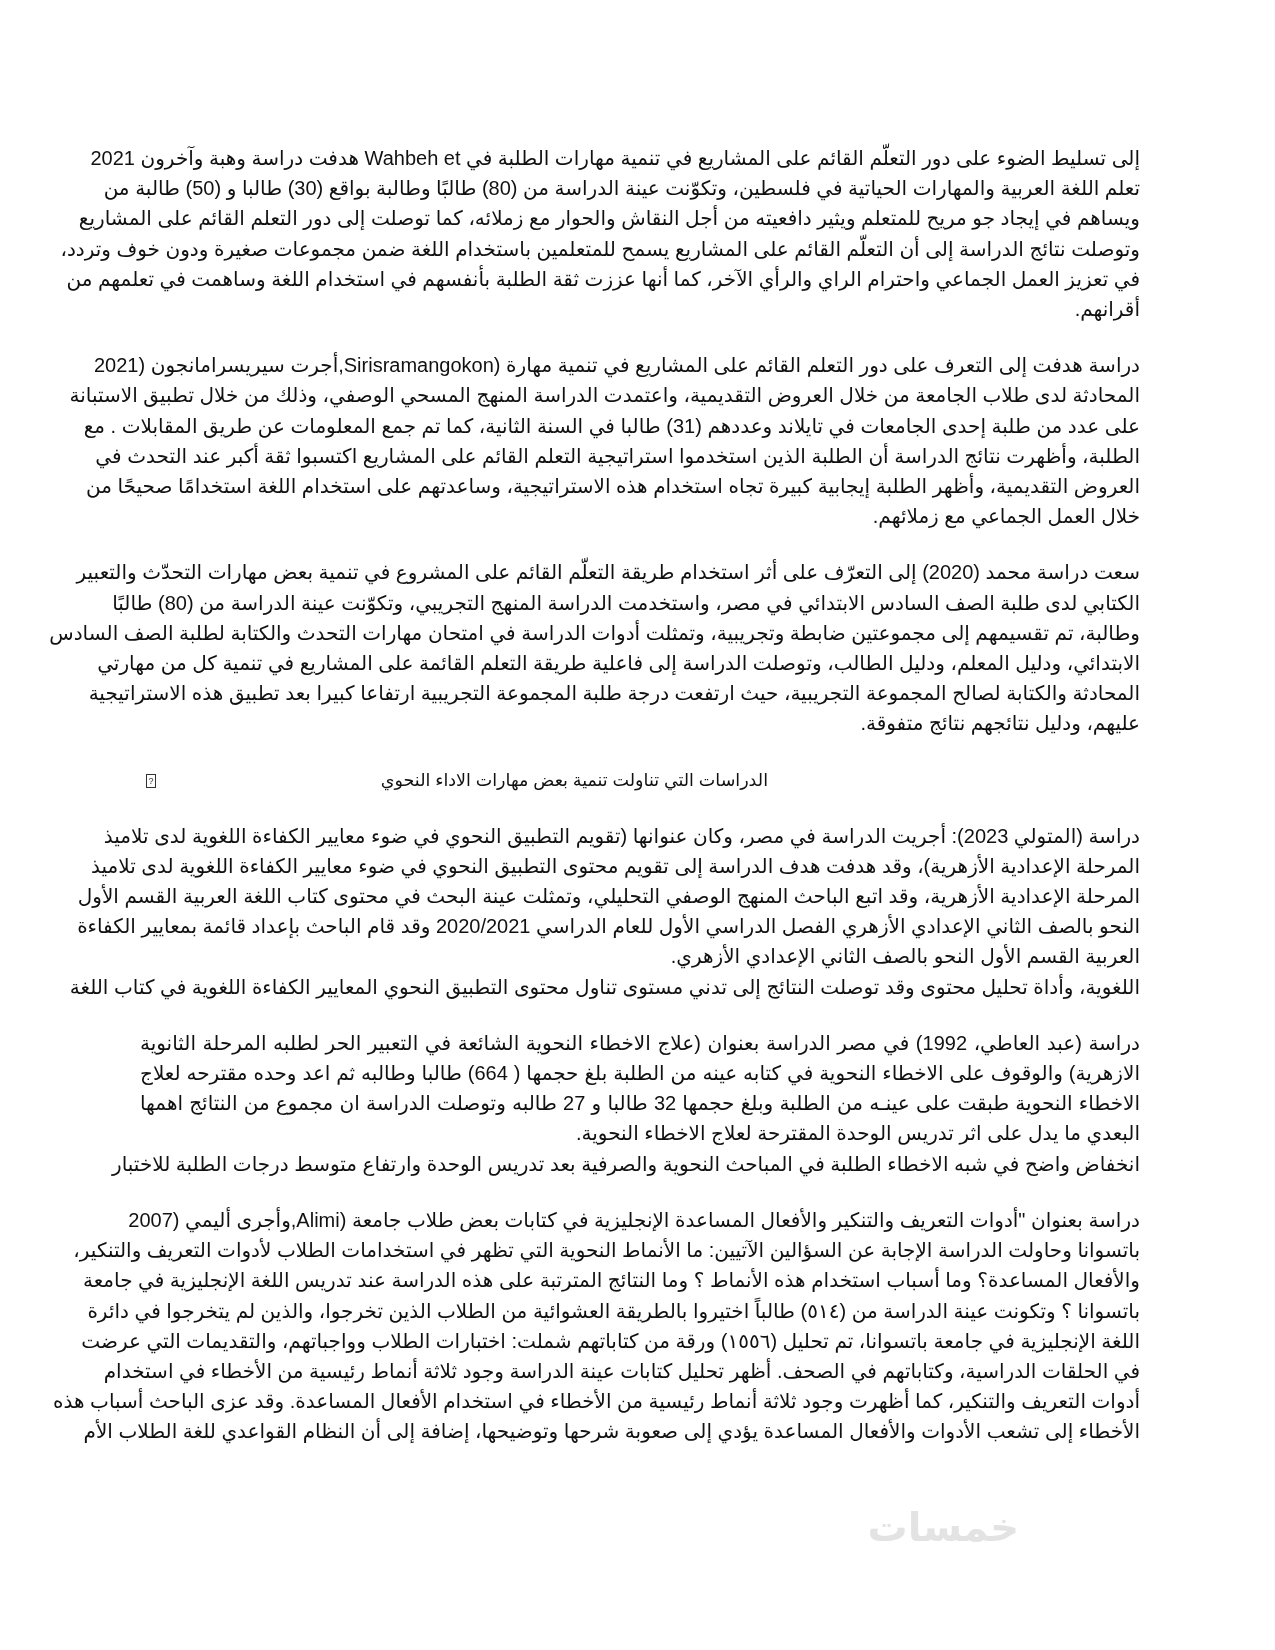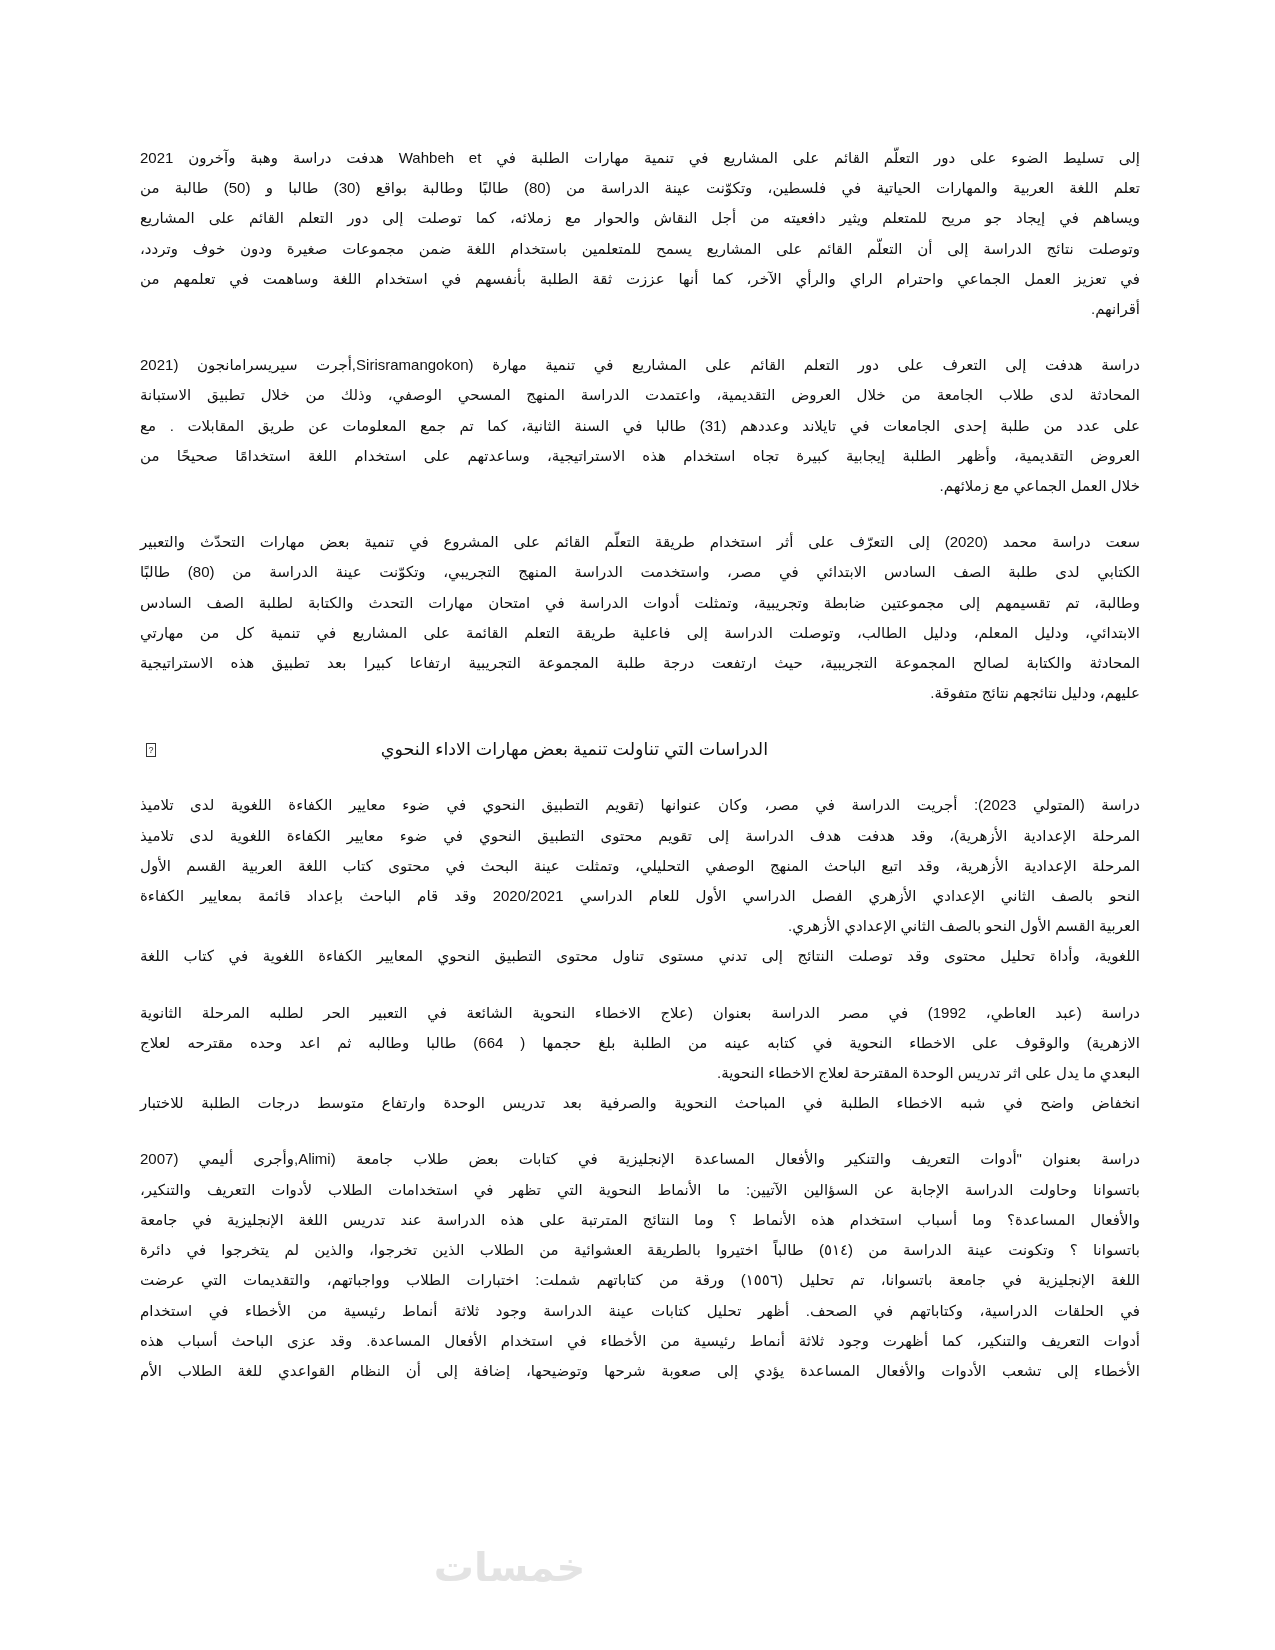--- a/index.html
+++ b/index.html
@@ -18,21 +18,21 @@
     .page {
       position: absolute;
       left: 140px;
       top: 143px;
       width: 1000px;
     }
     .para {
       direction: rtl;
       text-align: justify;
       text-align-last: right;
-      font-size: 15px;
+      font-size: 20px;
       line-height: 30.2px;
       margin: 0 0 26px 0;
     }
     .para .line {
       display: block;
       white-space: nowrap;
       text-align: justify;
       text-align-last: justify;
     }
     .para .line.last {
@@ -62,22 +62,22 @@
       font-size: 9px;
       line-height: 12px;
       text-align: center;
       color: #333;
       box-sizing: content-box;
     }
     .watermark {
       position: absolute;
       left: 0;
       width: 1019px;
-      top: 1544px;
-      text-align: center;
+      top: 1504px;
+      text-align: right;
       direction: rtl;
       font-size: 40px;
       font-weight: bold;
       color: #e3e3e3;
       letter-spacing: 1px;
     }
   </style>
 </head>
 <body>
 
@@ -88,20 +88,21 @@
         <span class="line">تعلم اللغة العربية والمهارات الحياتية في فلسطين، وتكوّنت عينة الدراسة من (80) طالبًا وطالبة بواقع (30) طالبا و (50) طالبة من</span>
         <span class="line">ويساهم في إيجاد جو مريح للمتعلم ويثير دافعيته من أجل النقاش والحوار مع زملائه، كما توصلت إلى دور التعلم القائم على المشاريع</span>
         <span class="line">وتوصلت نتائج الدراسة إلى أن التعلّم القائم على المشاريع يسمح للمتعلمين باستخدام اللغة ضمن مجموعات صغيرة ودون خوف وتردد،</span>
         <span class="line">في تعزيز العمل الجماعي واحترام الراي والرأي الآخر، كما أنها عززت ثقة الطلبة بأنفسهم في استخدام اللغة وساهمت في تعلمهم من</span>
         <span class="line last">أقرانهم.</span>
       </div>
       <div class="para">
         <span class="line">دراسة هدفت إلى التعرف على دور التعلم القائم على المشاريع في تنمية مهارة  (Sirisramangokon,أجرت سيريسرامانجون (2021</span>
         <span class="line">المحادثة لدى طلاب الجامعة من خلال العروض التقديمية، واعتمدت الدراسة المنهج المسحي الوصفي، وذلك من خلال تطبيق الاستبانة</span>
         <span class="line">على عدد من طلبة إحدى الجامعات في تايلاند وعددهم (31) طالبا في السنة الثانية، كما تم جمع المعلومات عن طريق المقابلات . مع</span>
+        <span class="line">الطلبة، وأظهرت نتائج الدراسة أن الطلبة الذين استخدموا استراتيجية التعلم القائم على المشاريع اكتسبوا ثقة أكبر عند التحدث في</span>
         <span class="line">العروض التقديمية، وأظهر الطلبة إيجابية كبيرة تجاه استخدام هذه الاستراتيجية، وساعدتهم على استخدام اللغة استخدامًا صحيحًا من</span>
         <span class="line last">خلال العمل الجماعي مع زملائهم.</span>
       </div>
       <div class="para">
         <span class="line">سعت دراسة محمد (2020)  إلى التعرّف على أثر استخدام طريقة التعلّم القائم على المشروع في تنمية بعض مهارات التحدّث والتعبير</span>
         <span class="line">الكتابي لدى طلبة الصف السادس الابتدائي في مصر، واستخدمت الدراسة المنهج التجريبي، وتكوّنت عينة الدراسة من (80) طالبًا</span>
         <span class="line">وطالبة، تم تقسيمهم إلى مجموعتين ضابطة وتجريبية، وتمثلت أدوات الدراسة في امتحان مهارات التحدث والكتابة لطلبة الصف السادس</span>
         <span class="line">الابتدائي، ودليل المعلم، ودليل الطالب، وتوصلت الدراسة إلى فاعلية طريقة التعلم القائمة على المشاريع في تنمية كل من مهارتي</span>
         <span class="line">المحادثة والكتابة لصالح المجموعة التجريبية، حيث ارتفعت درجة طلبة المجموعة التجريبية ارتفاعا كبيرا بعد تطبيق هذه الاستراتيجية</span>
         <span class="line last">عليهم، ودليل نتائجهم نتائج متفوقة.</span>
@@ -118,20 +119,21 @@
         <span class="line">دراسة (المتولي 2023):  أجريت الدراسة في مصر، وكان عنوانها (تقويم التطبيق النحوي في ضوء معايير الكفاءة اللغوية لدى تلاميذ</span>
         <span class="line">المرحلة الإعدادية الأزهرية)، وقد هدفت هدف الدراسة إلى تقويم محتوى التطبيق النحوي في ضوء معايير الكفاءة اللغوية لدى تلاميذ</span>
         <span class="line">المرحلة الإعدادية الأزهرية، وقد اتبع الباحث المنهج الوصفي التحليلي، وتمثلت عينة البحث في محتوى كتاب اللغة العربية القسم الأول</span>
         <span class="line">النحو بالصف الثاني الإعدادي الأزهري الفصل الدراسي الأول للعام الدراسي 2020/2021 وقد قام الباحث بإعداد قائمة بمعايير الكفاءة</span>
         <span class="line last">العربية القسم الأول النحو بالصف الثاني الإعدادي الأزهري.</span>
         <span class="line">اللغوية، وأداة تحليل محتوى وقد توصلت النتائج إلى تدني مستوى تناول محتوى التطبيق النحوي المعايير الكفاءة اللغوية في كتاب اللغة</span>
       </div>
       <div class="para">
         <span class="line">دراسة (عبد العاطي، 1992)  في مصر الدراسة بعنوان (علاج الاخطاء النحوية الشائعة في التعبير الحر لطلبه المرحلة الثانوية</span>
         <span class="line">الازهرية) والوقوف على الاخطاء النحوية في كتابه عينه من الطلبة بلغ حجمها ( 664) طالبا وطالبه ثم اعد وحده مقترحه لعلاج</span>
+        <span class="line">الاخطاء النحوية طبقت على عينـه من الطلبة وبلغ حجمها 32 طالبا و 27 طالبه وتوصلت الدراسة ان مجموع من النتائج اهمها</span>
         <span class="line last">البعدي ما يدل على اثر تدريس الوحدة المقترحة لعلاج الاخطاء النحوية.</span>
         <span class="line">انخفاض واضح في شبه الاخطاء الطلبة في المباحث النحوية والصرفية بعد تدريس الوحدة وارتفاع متوسط درجات الطلبة للاختبار</span>
       </div>
       <div class="para">
         <span class="line">دراسة بعنوان "أدوات التعريف والتنكير والأفعال المساعدة الإنجليزية في كتابات بعض طلاب جامعة  (Alimi,وأجرى أليمي (2007</span>
         <span class="line">باتسوانا وحاولت الدراسة الإجابة عن السؤالين الآتيين: ما الأنماط النحوية التي تظهر في استخدامات الطلاب لأدوات التعريف والتنكير،</span>
         <span class="line">والأفعال المساعدة؟ وما أسباب استخدام هذه الأنماط ؟ وما النتائج المترتبة على هذه الدراسة عند تدريس اللغة الإنجليزية في جامعة</span>
         <span class="line">باتسوانا ؟ وتكونت عينة الدراسة من (٥١٤) طالباً اختيروا بالطريقة العشوائية من الطلاب الذين تخرجوا، والذين لم يتخرجوا في دائرة</span>
         <span class="line">اللغة الإنجليزية في جامعة باتسوانا، تم تحليل (١٥٥٦) ورقة من كتاباتهم شملت: اختبارات الطلاب وواجباتهم، والتقديمات التي عرضت</span>
         <span class="line">في الحلقات الدراسية، وكتاباتهم في الصحف. أظهر تحليل كتابات عينة الدراسة وجود ثلاثة أنماط رئيسية من الأخطاء في استخدام</span>

